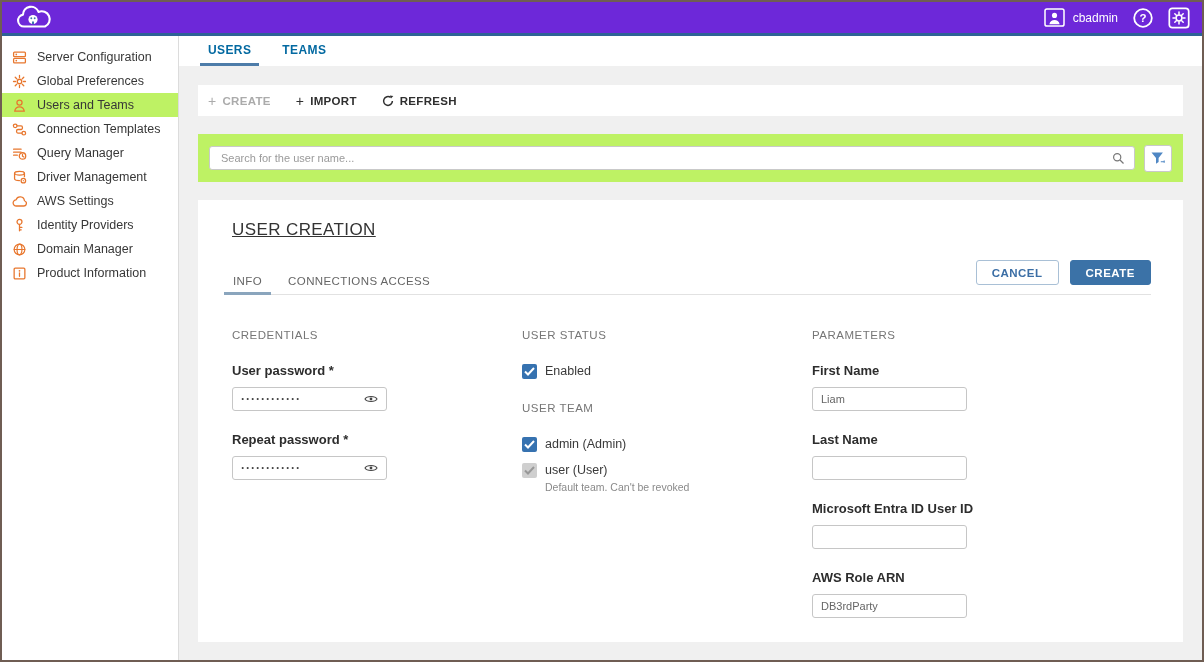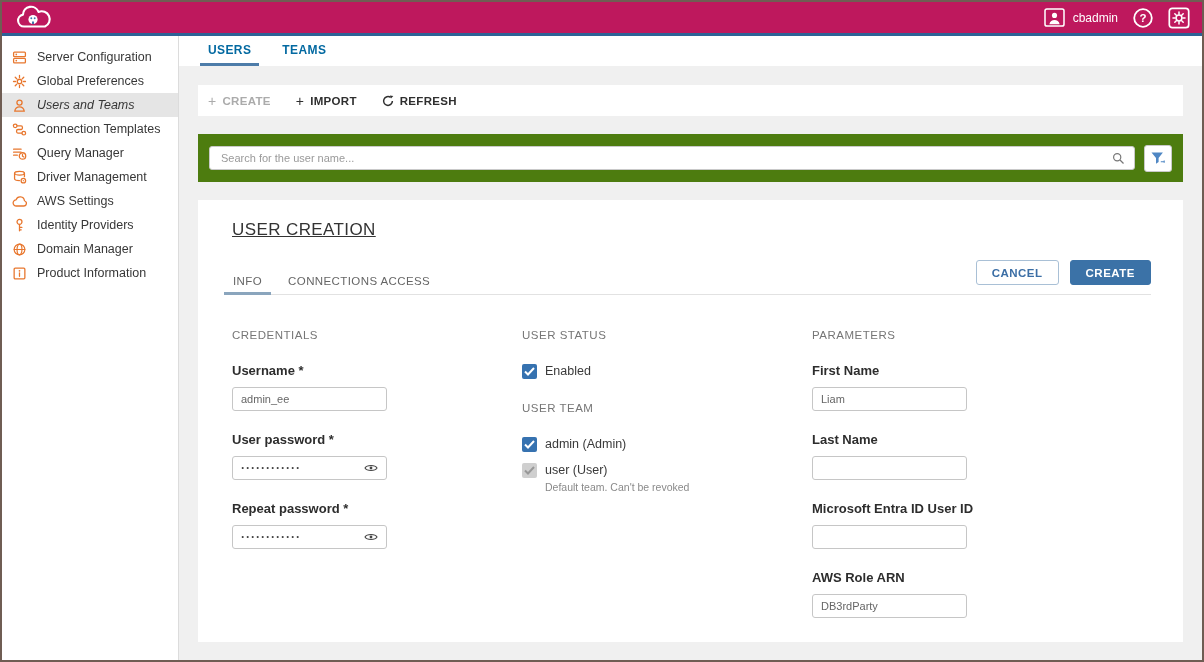--- a/index.html
+++ b/index.html
@@ -6,52 +6,52 @@
   html,body { margin:0; padding:0; }
   body {
     width:1204px; height:662px;
     border:2px solid #6f5d53;
     font-family:"Liberation Sans", sans-serif;
     display:flex; flex-direction:column;
     background:#fff; overflow:hidden;
   }
   
   .topbar {
-    height:34px; flex:0 0 34px; background:#be185d;
+    height:34px; flex:0 0 34px; background:#6d28d9;
     border-bottom:3px solid #2d6296;
     display:flex; align-items:center; padding:11px 12px; color:#fff;gap:36px;
   }
   .topbar-right { margin-left:auto; display:flex; align-items:center; gap:14px; }
   .user-chip { display:flex; align-items:center; gap:8px; cursor:pointer; }
   .user-name { font-size:12px; color:#fff; }
   .tb-btn { display:flex; align-items:center; cursor:pointer; }
   
   .app-row { flex:1; display:flex; min-height:0; }
   .sidebar { width:177px; flex:0 0 177px; background:#fff; border-right:1px solid #dcdcdc; padding-top:9px; }
   .side-item { display:flex; align-items:center; gap:10px; height:24px; padding:0 10px;
                font-size:12.5px; color:#373737; cursor:pointer; white-space:nowrap; }
-  .side-item.selected { background:#e5e5e5;font-style:italic; }
+  .side-item.selected { background:#bef264; }
   .si { flex:0 0 15px; }
   .main { flex:1; background:#f0f0f0; display:flex; flex-direction:column; min-width:0; }
   
   .tabbar { background:#fff; height:30px; flex:0 0 30px; display:flex; padding-left:21px; }
   .tab { display:flex; align-items:center; padding:0 8px; margin-right:15px;
          font-size:12px; font-weight:bold; letter-spacing:.4px; color:#0369a1;
          border-bottom:3px solid transparent; cursor:pointer; }
   .tab.active { border-bottom-color:#4d7ca9; }
   .content { flex:1; padding:19px 19px 18px; display:flex; flex-direction:column; gap:18px; min-height:0; }
   
   .toolbar-strip { background:#fff; height:31px; flex:0 0 31px; display:flex; align-items:center;
                    padding:0 10px; gap:25px; }
   .tool-btn { display:flex; align-items:center; gap:6px; font-size:11.5px; font-weight:bold;
               letter-spacing:.3px; color:#2f2f2f; cursor:pointer; }
   .tool-btn .plus { font-size:14px; font-weight:normal; line-height:1; }
   .tool-btn.disabled { color:#ababab; cursor:default; }
   
-  .search-strip { background:#4d7c0f; flex:0 0 48px; display:flex; align-items:center; padding:0 11px; gap:9px;justify-content:space-between; }
+  .search-strip { background:#bef264; flex:0 0 48px; display:flex; align-items:center; padding:0 11px; gap:9px;justify-content:space-between; }
   .search-box { flex:1; height:24px; border:1px solid #c9c9c9; border-radius:3px; background:#fff;
                 display:flex; align-items:center; padding:0 9px; }
   .search-box input { border:none; outline:none; flex:1; font-size:11px; color:#555;
                       font-family:"Liberation Sans", sans-serif; background:transparent; }
   .search-box input::placeholder { color:#9a9a9a; }
   .filter-btn { width:28px; height:27px; border:1px solid #c9c9c9; border-radius:3px; background:#fff;
                 display:flex; align-items:center; justify-content:center; cursor:pointer; }
   
   .card { background:#fff; flex:1; display:flex; flex-direction:column; padding-top:18px; min-height:0; }
   .card-title { margin:2px 34px 0; font-size:17px; letter-spacing:.4px; color:#333;text-decoration:underline; }
@@ -268,24 +268,20 @@
             <button class="btn btn-cancel">CANCEL</button>
             <button class="btn btn-create">CREATE</button>
           </div>
         </div>
 
         <div class="form">
 
           <div class="col">
             <div class="section-label">CREDENTIALS</div>
             <div class="field">
-              <div class="field-label">Username *</div>
-              <input class="ti" type="text" value="admin_ee" style="">
-            </div>
-            <div class="field">
               <div class="field-label">User password *</div>
               <div class="pw-box">
                 <span class="dots">············</span>
                 <span class="eye">
                   <svg width="14" height="10" viewBox="0 0 14 10">
                       <path d="M1 5c2-3.3 10-3.3 12 0-2 3.3-10 3.3-12 0z" fill="none" stroke="#444" stroke-width="1.1"></path>
                       <circle cx="7" cy="5" r="1.4" fill="#444"></circle>
                     </svg>
                 </span>
               </div>

